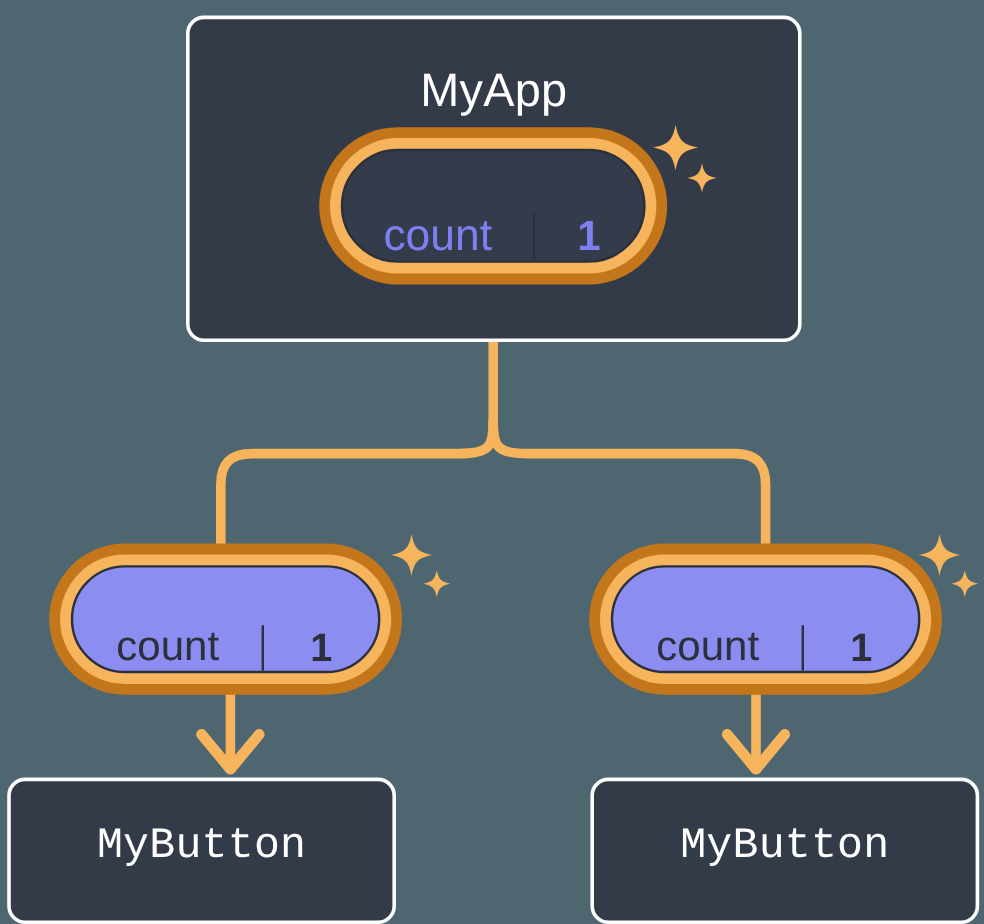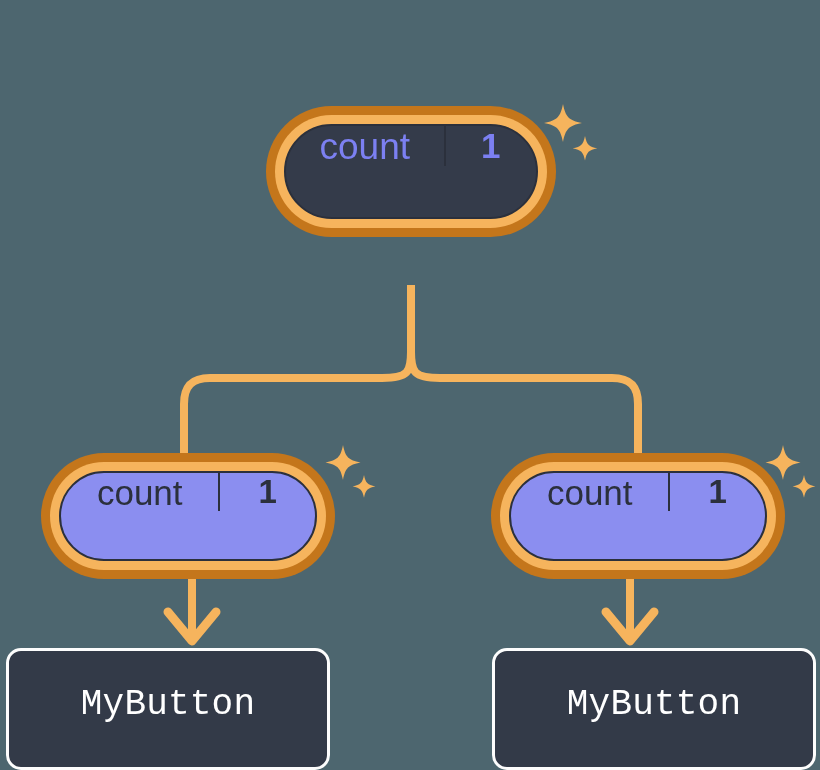--- a/index.html
+++ b/index.html
@@ -87,21 +87,21 @@
     background: #f6b45d;          
     padding: 9px;
     display: flex;
     box-sizing: border-box;
   }
   .pill-inner {
     flex: 1;
     border-radius: 999px;
     border: 2px solid #2b303c;
     display: flex;
-    align-items: flex-start;
+    align-items: flex-end;
     overflow: hidden;
     box-sizing: border-box;
   }
   .pill-key, .pill-val {
     display: flex;
     align-items: center;
     justify-content: center;
     box-sizing: border-box;
   }
   .pill-val {
@@ -171,20 +171,23 @@
       <path d="M 192 576 L 192 640" fill="none" stroke="#f6b45d" stroke-width="8" stroke-linecap="butt"></path>
       <path d="M 168 612 L 192 641 L 216 612" fill="none" stroke="#f6b45d" stroke-width="9" stroke-linecap="round" stroke-linejoin="round"></path>
     </g>
 
     <g>
       <path d="M 630 576 L 630 640" fill="none" stroke="#f6b45d" stroke-width="8" stroke-linecap="butt"></path>
       <path d="M 606 612 L 630 641 L 654 612" fill="none" stroke="#f6b45d" stroke-width="9" stroke-linecap="round" stroke-linejoin="round"></path>
     </g>
   </svg>
 
+  <div class="panel" id="myapp-panel">
+    <div class="panel-title">MyApp</div>
+  </div>
 
   <div class="pill" id="pill-myapp">
     <div class="pill-mid">
       <div class="pill-inner">
         <div class="pill-key">count</div>
         <div class="pill-val">1</div>
       </div>
     </div>
   </div>
 

